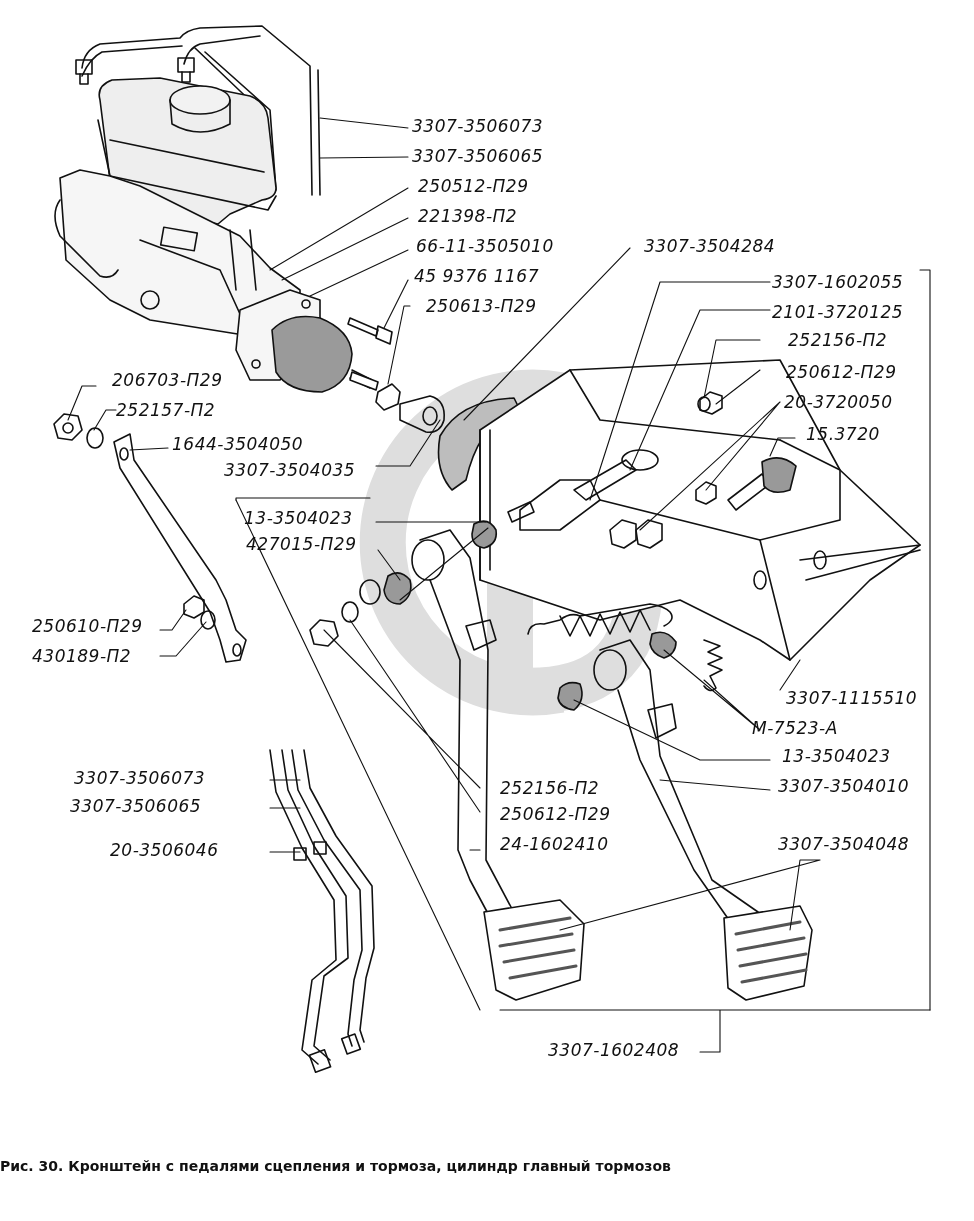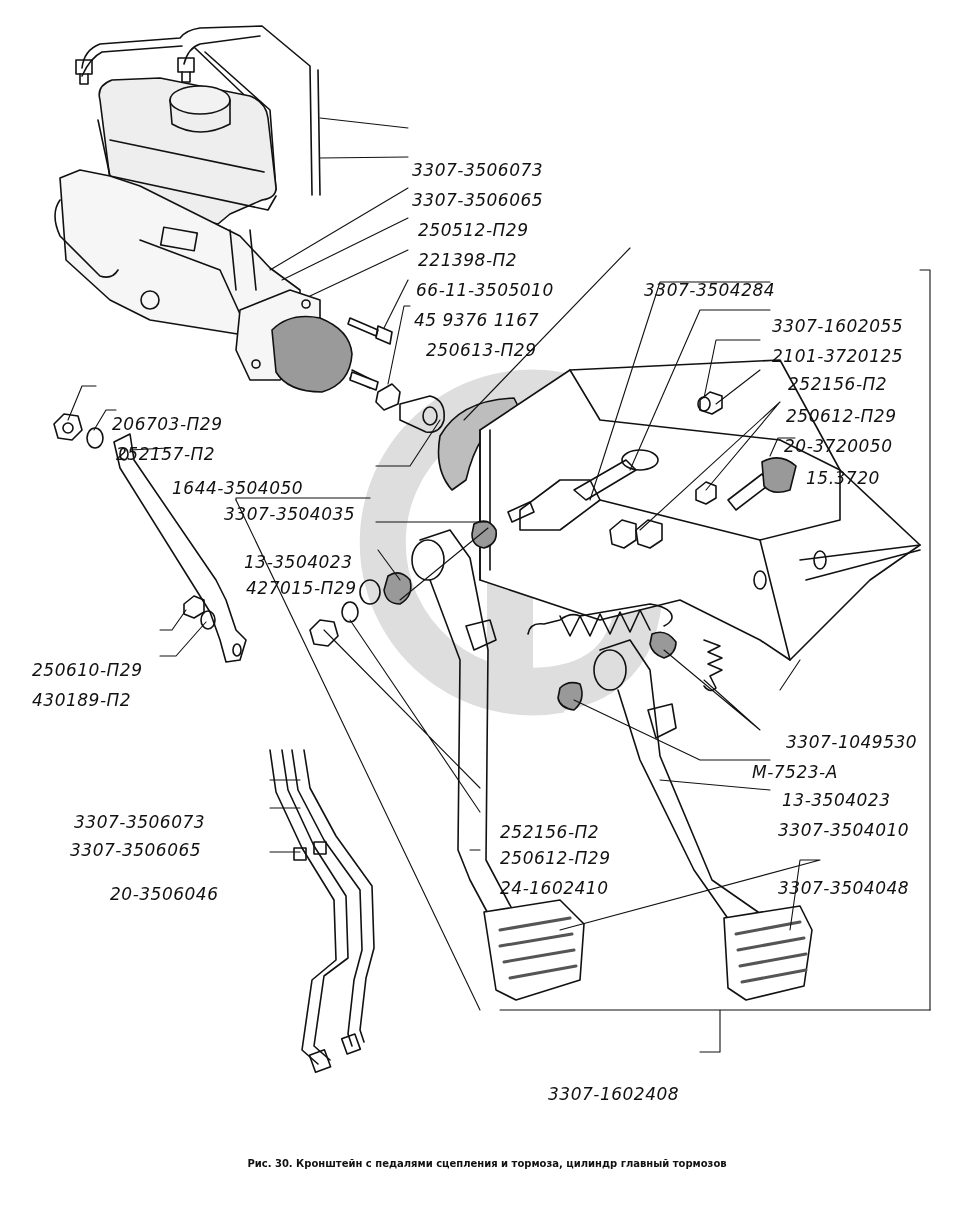--- a/index.html
+++ b/index.html
@@ -1,20 +1,20 @@
 <!DOCTYPE html>
 <html><head>
 <meta charset="utf-8">
 <style>
   html, body { margin:0; padding:0; background:#ffffff; }
   body { width:974px; height:1221px; position:relative; overflow:hidden; font-family:"DejaVu Sans", sans-serif; }
   #stage { position:absolute; left:0; top:0; width:974px; height:1221px; }
   svg#drawing { position:absolute; left:0; top:0; }
-  .lbl { position:absolute; font-family:"DejaVu Sans", sans-serif; font-style:italic; font-size:17px; color:#111; letter-spacing:0.5px; white-space:nowrap; line-height:20px;margin-top:44px; }
-  .caption { position:absolute; left:0; width:974px; top:1158px; text-align:center; font-family:"DejaVu Sans", sans-serif; font-size:10px; font-weight:bold; color:#111; }
+  .lbl { position:absolute; font-family:"DejaVu Sans", sans-serif; font-style:italic; font-size:17px; color:#111; letter-spacing:0.5px; white-space:nowrap; line-height:20px; }
+  .caption { position:absolute; left:0; width:974px; top:1158px; text-align:left; font-family:"DejaVu Sans", sans-serif; font-size:14px; font-weight:bold; color:#111; }
   .wm-text { position:absolute; left:262px; top:748px; font-family:"DejaVu Sans", sans-serif; font-size:96px; font-weight:bold; color:#dcdcdc; letter-spacing:6px; }
 </style>
 </head>
 <body>
 
 <div id="stage">
 
 
   <svg id="drawing" width="974" height="1221" viewBox="0 0 974 1221">
 
@@ -199,21 +199,21 @@
   <div class="lbl" style="left:784px;top:392px">20-3720050</div>
   <div class="lbl" style="left:806px;top:424px">15.3720</div>
   <div class="lbl" style="left:112px;top:370px">206703-П29</div>
   <div class="lbl" style="left:116px;top:400px">252157-П2</div>
   <div class="lbl" style="left:172px;top:434px">1644-3504050</div>
   <div class="lbl" style="left:224px;top:460px">3307-3504035</div>
   <div class="lbl" style="left:244px;top:508px">13-3504023</div>
   <div class="lbl" style="left:246px;top:534px">427015-П29</div>
   <div class="lbl" style="left:32px;top:616px">250610-П29</div>
   <div class="lbl" style="left:32px;top:646px">430189-П2</div>
-  <div class="lbl" style="left:786px;top:688px">3307-1049530</div>
+  <div class="lbl" style="left:786px;top:688px">3307-1115510</div>
   <div class="lbl" style="left:752px;top:718px">М-7523-А</div>
   <div class="lbl" style="left:782px;top:746px">13-3504023</div>
   <div class="lbl" style="left:778px;top:776px">3307-3504010</div>
   <div class="lbl" style="left:74px;top:768px">3307-3506073</div>
   <div class="lbl" style="left:70px;top:796px">3307-3506065</div>
   <div class="lbl" style="left:110px;top:840px">20-3506046</div>
   <div class="lbl" style="left:500px;top:778px">252156-П2</div>
   <div class="lbl" style="left:500px;top:804px">250612-П29</div>
   <div class="lbl" style="left:500px;top:834px">24-1602410</div>
   <div class="lbl" style="left:778px;top:834px">3307-3504048</div>

